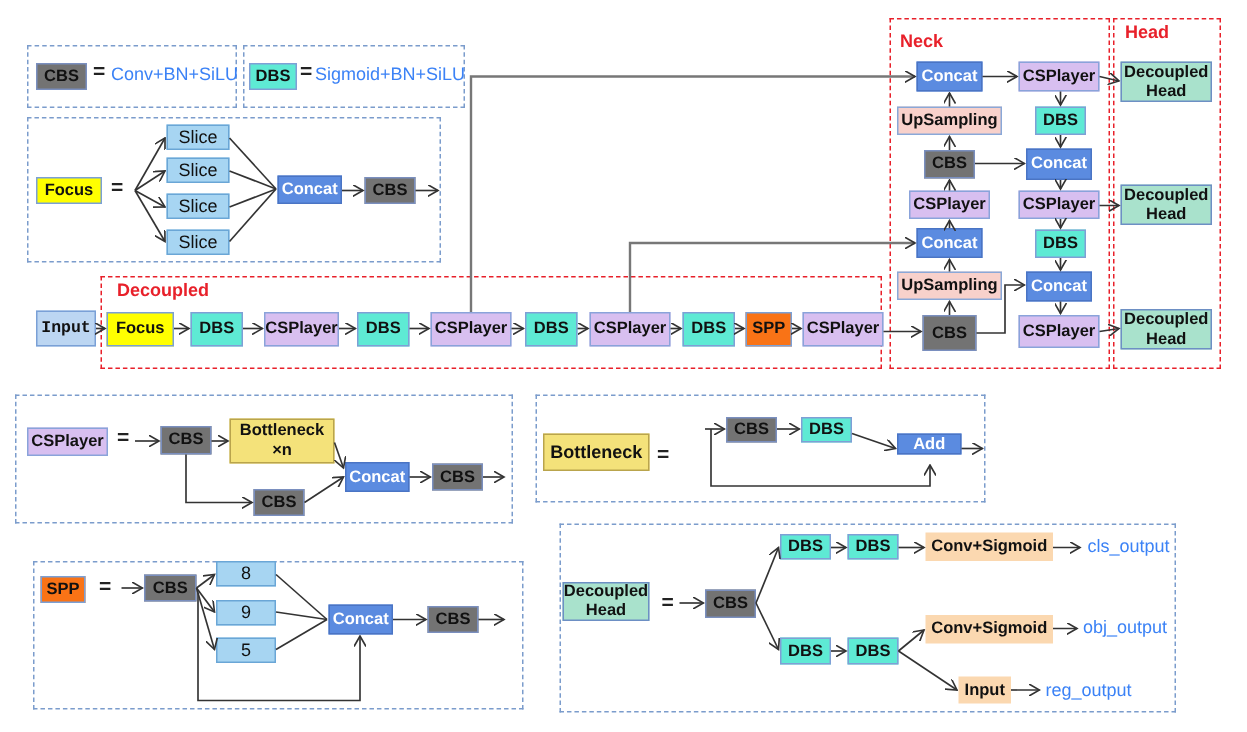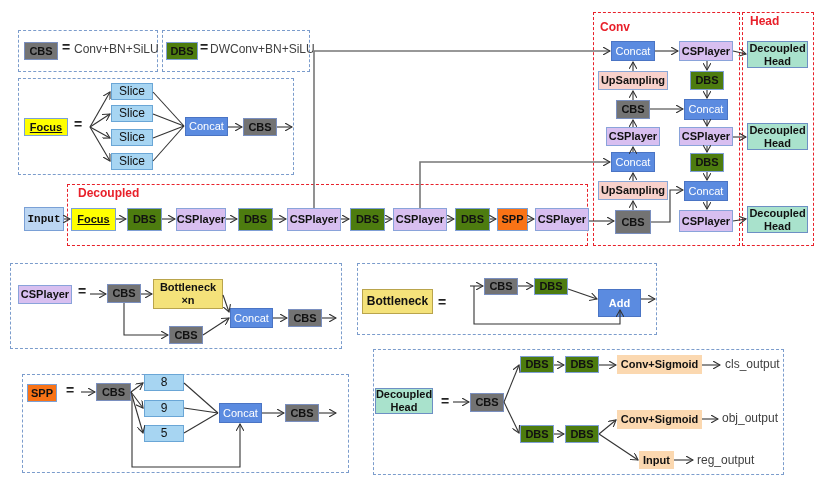--- a/index.html
+++ b/index.html
@@ -1,50 +1,50 @@
 <!DOCTYPE html>
 <html><head>
 <meta charset="utf-8">
 <style>
   html,body{margin:0;padding:0;background:#fff;}
   #canvas{position:relative;width:831px;height:488px;background:#fff;font-family:"Liberation Sans",sans-serif;overflow:hidden;}
   .box{position:absolute;box-sizing:border-box;border:1.3px solid #6e8fc9;display:flex;align-items:center;justify-content:center;text-align:center;font-weight:bold;font-size:11px;color:#111;line-height:1.15;}
   .cbs{background:#737373;border-color:#7a8fbf;}
-  .dbs{background:#4d7c0f;border-color:#7f9fd6;}
+  .dbs{background:#5eead4;border-color:#7f9fd6;}
   .csp{background:#d8bff0;border-color:#8aa3da;}
-  .concat{background:#5b8be0;border-color:#4a74c4;color:#fff;font-weight:normal;}
+  .concat{background:#5b8be0;border-color:#4a74c4;color:#fff;font-weight:bold;}
   .slice{background:#a7d5f2;border-color:#6aa6d6;font-weight:normal;font-size:12px;}
-  .focus{background:#ffff00;border-color:#7aa0d6;text-decoration:underline;}
+  .focus{background:#ffff00;border-color:#7aa0d6;}
   .input{background:#bcd6f2;border-color:#7aa0d6;}
   .spp{background:#f97316;border-color:#7aa0d6;}
   .ups{background:#f8d1cb;border-color:#8aa8d8;}
   .dhead{background:#a9e2cc;border-color:#6d8fc4;}
   .bneck{background:#f4e27a;border-color:#b9a44c;}
   .convs{background:#fbd8b0;border:none;}
-  .plain{position:absolute;font-size:12px;color:#404040;white-space:nowrap;}
+  .plain{position:absolute;font-size:12px;color:#3b82f6;white-space:nowrap;}
   .region-blue{position:absolute;box-sizing:border-box;border:1.3px dashed #7b9ccc;}
   .region-red{position:absolute;box-sizing:border-box;border:1.5px dashed #e8202a;}
   .region-label{position:absolute;color:#e8202a;font-weight:bold;font-size:12px;}
   .eq{position:absolute;font-size:14px;font-weight:bold;color:#222;}
   svg#wires{position:absolute;left:0;top:0;}
 </style>
 </head>
 <body>
 
 <div id="canvas">
 
   <div class="region-blue" style="left:18px;top:30px;width:140px;height:42px;"></div>
   <div class="box cbs" style="left:24px;top:42px;width:34px;height:18px;">CBS</div>
   <div class="eq" style="left:62px;top:39px;">=</div>
   <div class="plain" style="left:74px;top:42px;">Conv+BN+SiLU</div>
 
   <div class="region-blue" style="left:162px;top:30px;width:148px;height:42px;"></div>
   <div class="box dbs" style="left:166px;top:42px;width:32px;height:18px;">DBS</div>
   <div class="eq" style="left:200px;top:39px;">=</div>
-  <div class="plain" style="left:210px;top:42px;">DWConv+BN+SiLU</div>
+  <div class="plain" style="left:210px;top:42px;">Sigmoid+BN+SiLU</div>
 
   <div class="region-blue" style="left:18px;top:78px;width:276px;height:97px;"></div>
   <div class="box focus" style="left:24px;top:118px;width:44px;height:18px;">Focus</div>
   <div class="eq" style="left:74px;top:116px;">=</div>
   <div class="box slice" style="left:111px;top:83px;width:42px;height:17px;">Slice</div>
   <div class="box slice" style="left:111px;top:105px;width:42px;height:17px;">Slice</div>
   <div class="box slice" style="left:111px;top:129px;width:42px;height:17px;">Slice</div>
   <div class="box slice" style="left:111px;top:153px;width:42px;height:17px;">Slice</div>
   <div class="box concat" style="left:185px;top:117px;width:43px;height:19px;">Concat</div>
   <div class="box cbs" style="left:243px;top:118px;width:34px;height:18px;">CBS</div>
@@ -58,21 +58,21 @@
   <div class="box csp" style="left:176px;top:208px;width:50px;height:23px;">CSPlayer</div>
   <div class="box dbs" style="left:238px;top:208px;width:35px;height:23px;">DBS</div>
   <div class="box csp" style="left:287px;top:208px;width:54px;height:23px;">CSPlayer</div>
   <div class="box dbs" style="left:350px;top:208px;width:35px;height:23px;">DBS</div>
   <div class="box csp" style="left:393px;top:208px;width:54px;height:23px;">CSPlayer</div>
   <div class="box dbs" style="left:455px;top:208px;width:35px;height:23px;">DBS</div>
   <div class="box spp" style="left:497px;top:208px;width:31px;height:23px;">SPP</div>
   <div class="box csp" style="left:535px;top:208px;width:54px;height:23px;">CSPlayer</div>
 
   <div class="region-red" style="left:593px;top:12px;width:147px;height:234px;"></div>
-  <div class="region-label" style="left:600px;top:20px;">Conv</div>
+  <div class="region-label" style="left:600px;top:20px;">Neck</div>
 
   <div class="box concat" style="left:611px;top:41px;width:44px;height:20px;">Concat</div>
   <div class="box ups" style="left:598px;top:71px;width:70px;height:19px;">UpSampling</div>
   <div class="box cbs" style="left:616px;top:100px;width:34px;height:19px;">CBS</div>
   <div class="box csp" style="left:606px;top:127px;width:54px;height:19px;">CSPlayer</div>
   <div class="box concat" style="left:611px;top:152px;width:44px;height:20px;">Concat</div>
   <div class="box ups" style="left:598px;top:181px;width:70px;height:19px;">UpSampling</div>
   <div class="box cbs" style="left:615px;top:210px;width:36px;height:24px;">CBS</div>
 
   <div class="box csp" style="left:679px;top:41px;width:54px;height:20px;">CSPlayer</div>
@@ -100,21 +100,21 @@
 ×n</div>
   <div class="box cbs" style="left:169px;top:326px;width:34px;height:18px;">CBS</div>
   <div class="box concat" style="left:230px;top:308px;width:43px;height:20px;">Concat</div>
   <div class="box cbs" style="left:288px;top:309px;width:34px;height:18px;">CBS</div>
 
   <div class="region-blue" style="left:357px;top:263px;width:300px;height:72px;"></div>
   <div class="box bneck" style="left:362px;top:289px;width:71px;height:25px;font-size:12px;">Bottleneck</div>
   <div class="eq" style="left:438px;top:294px;">=</div>
   <div class="box cbs" style="left:484px;top:278px;width:34px;height:17px;">CBS</div>
   <div class="box dbs" style="left:534px;top:278px;width:34px;height:17px;">DBS</div>
-  <div class="box concat" style="left:598px;top:289px;width:43px;height:28px;font-weight:bold;">Add</div>
+  <div class="box concat" style="left:598px;top:289px;width:43px;height:14px;font-weight:bold;">Add</div>
 
   <div class="region-blue" style="left:22px;top:374px;width:327px;height:99px;"></div>
   <div class="box spp" style="left:27px;top:384px;width:30px;height:18px;">SPP</div>
   <div class="eq" style="left:66px;top:382px;">=</div>
   <div class="box cbs" style="left:96px;top:383px;width:35px;height:18px;">CBS</div>
   <div class="box slice" style="left:144px;top:374px;width:40px;height:17px;">8</div>
   <div class="box slice" style="left:144px;top:400px;width:40px;height:17px;">9</div>
   <div class="box slice" style="left:144px;top:425px;width:40px;height:17px;">5</div>
   <div class="box concat" style="left:219px;top:403px;width:43px;height:20px;">Concat</div>
   <div class="box cbs" style="left:285px;top:404px;width:34px;height:18px;">CBS</div>

